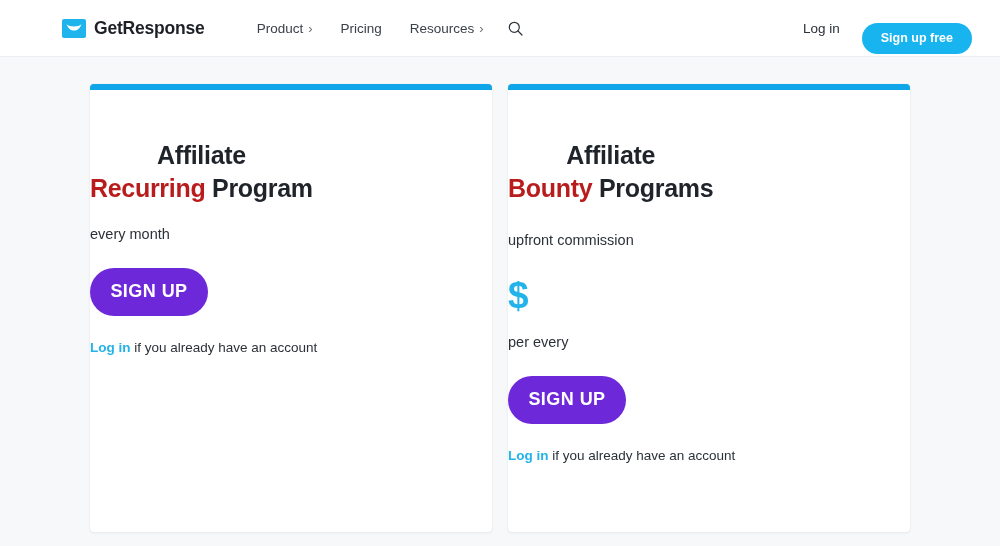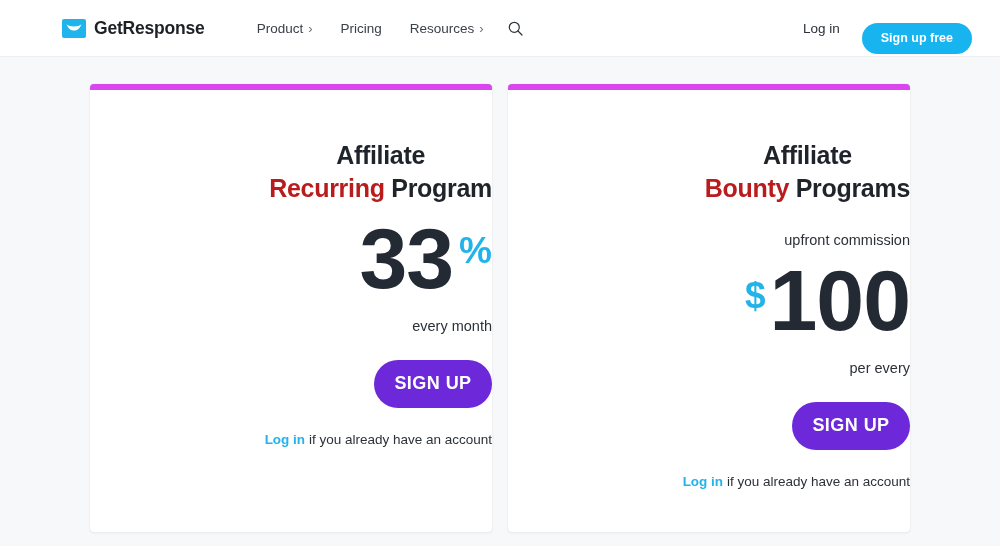--- a/index.html
+++ b/index.html
@@ -128,25 +128,25 @@
     justify-content: center;
     align-items: flex-start;
     gap: 16px;
   }
 
   .plan-card {
     width: 402px;
     height: 448px;
     background: #ffffff;
     border-radius: 4px;
-    border-top: 6px solid #d946ef;
+    border-top: 6px solid #0ea5e9;
     box-shadow: 0 1px 3px rgba(26,38,54,0.07), 0 0 1px rgba(26,38,54,0.10);
     display: flex;
     flex-direction: column;
-    align-items: flex-end;
+    align-items: flex-start;
     padding-top: 49px;
     position: relative;
   }
 
   .card-title {
     text-align: center;
     font-size: 25px;
     font-weight: 700;
     line-height: 1.33;
     color: #1f242b;
@@ -263,24 +263,20 @@
 <main class="page-main">
 
   <section class="plan-card">
     <h2 class="card-title">
       <span>Affiliate</span><br>
       <span class="accent">Recurring</span>
       <span>Program</span>
     </h2>
 
 
-    <div class="figure-row">
-      <span class="fig-number">33</span>
-      <span class="fig-affix post">%</span>
-    </div>
 
     <p class="fig-caption">every month</p>
 
     <button class="cta-btn">SIGN UP</button>
 
     <p class="card-foot">
       <a class="foot-link" href="#">Log in</a><span> if you already have an account</span>
     </p>
   </section>
 
@@ -288,21 +284,20 @@
     <h2 class="card-title">
       <span>Affiliate</span><br>
       <span class="accent">Bounty</span>
       <span>Programs</span>
     </h2>
 
     <p class="card-sub">upfront commission</p>
 
     <div class="figure-row">
       <span class="fig-affix pre">$</span>
-      <span class="fig-number">100</span>
     </div>
 
     <p class="fig-caption">per every</p>
 
     <button class="cta-btn">SIGN UP</button>
 
     <p class="card-foot">
       <a class="foot-link" href="#">Log in</a><span> if you already have an account</span>
     </p>
   </section>

